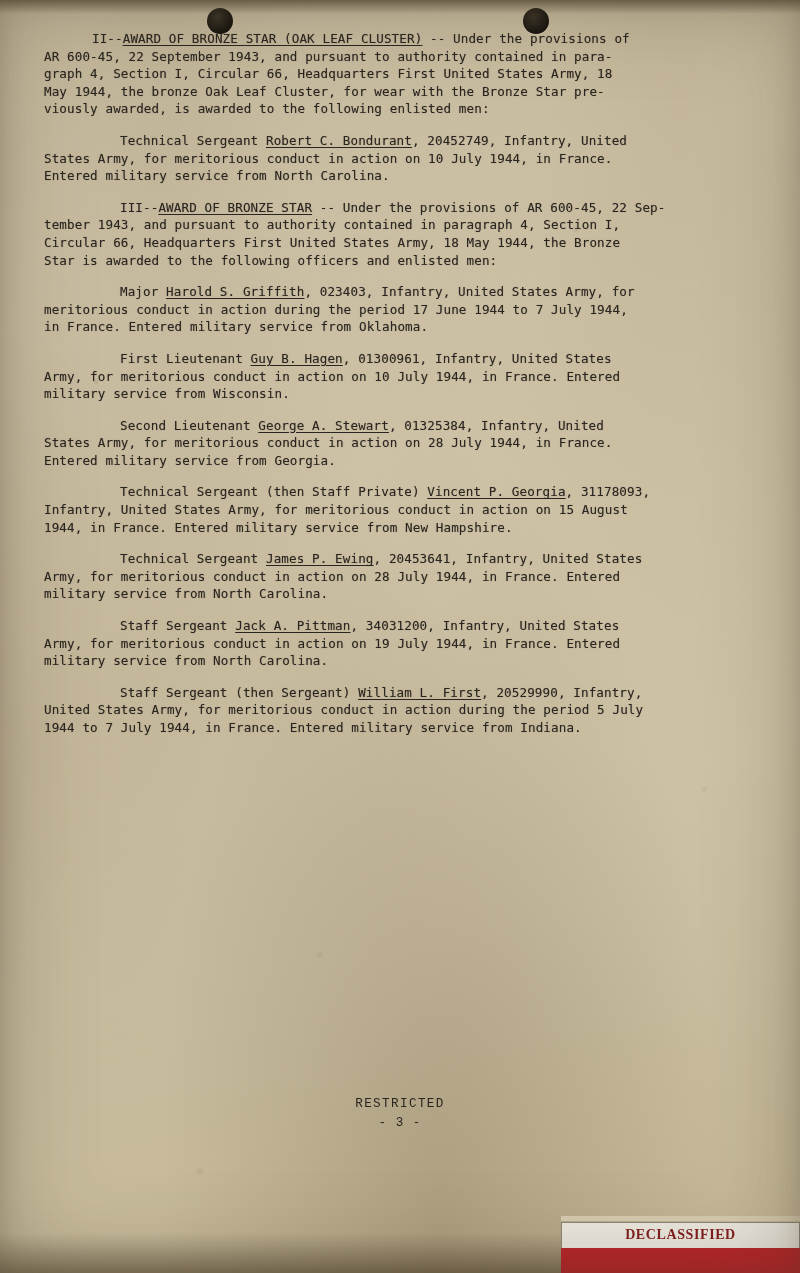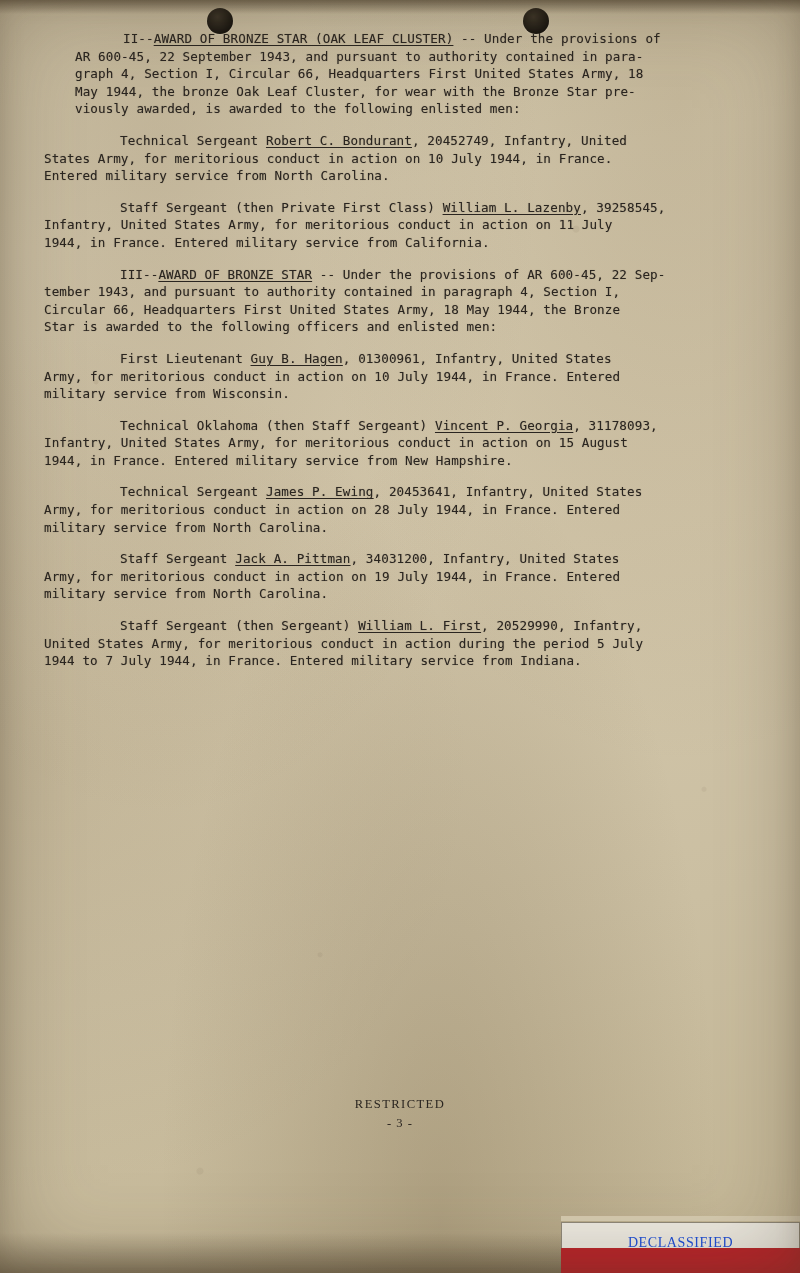--- a/index.html
+++ b/index.html
@@ -63,31 +63,31 @@
     font-size: 12.6px;
     line-height: 17.6px;
     letter-spacing: 0.1px;
     text-shadow: 0 0 1px rgba(40,34,26,0.35);
   }
   p.para {
     margin: 0 0 14px 0;
     white-space: pre-wrap;
   }
   p.para.indent { text-indent: 76px; }
-  p.para.indent-sm { text-indent: 48px; margin-left: 31px; }
+  p.para.indent-sm { text-indent: 48px; }
 
   .u { text-decoration: underline; text-underline-offset: 2px; }
 
   .footer {
     position: absolute;
     left: 0;
     top: 1095px;
     width: 800px;
     text-align: center;
-    font-family: Liberation Serif, serif;
+    font-family: Liberation Mono, monospace;
     font-size: 12.6px;
     line-height: 19px;
     color: #2a2520;
     letter-spacing: 1.4px;
   }
   .footer .pageno { letter-spacing: 1px; }
 
   .stamp {
     position: absolute;
     left: 561px;
@@ -95,25 +95,25 @@
     width: 239px;
     height: 51px;
     background: #ece9e0;
     border: 1px solid #8e8778;
     box-sizing: border-box;
     overflow: hidden;
   }
   .stamp .declassified {
     text-align: center;
     font-family: "Liberation Serif", serif;
-    font-weight: normal;
+    font-weight: bold;
     font-size: 14px;
     letter-spacing: 0.6px;
-    color: #1d4ed8;
-    margin-top: 12px;
+    color: #7f1d1d;
+    margin-top: 4px;
   }
   .stamp .auth-row {
     display: flex;
     align-items: baseline;
     gap: 2px;
     margin-top: 5px;
     padding-left: 4px;
   }
   .stamp .auth-label {
     font-family: "Liberation Serif", serif;
@@ -177,31 +177,34 @@
 
   <div class="doc-body" id="doc-body">
       <p class="para indent-sm"><span>II--</span><span class="u">AWARD OF BRONZE STAR (OAK LEAF CLUSTER)</span><span> -- Under the provisions of
 AR 600-45, 22 September 1943, and pursuant to authority contained in para-
 graph 4, Section I, Circular 66, Headquarters First United States Army, 18
 May 1944, the bronze Oak Leaf Cluster, for wear with the Bronze Star pre-
 viously awarded, is awarded to the following enlisted men:</span></p>
       <p class="para indent"><span>Technical Sergeant </span><span class="u">Robert C. Bondurant</span><span>, 20452749, Infantry, United
 States Army, for meritorious conduct in action on 10 July 1944, in France.
 Entered military service from North Carolina.</span></p>
-      <p class="para indent"><span>Staff Sergeant (then Private First Class) </span><span class="u">William L. Lazenby</span><span>, 39258545,
-Infantry, United States Army, for meritorious conduct in action on 11 July
-1944, in France. Entered military service from California.</span></p>
       <p class="para indent"><span>III--</span><span class="u">AWARD OF BRONZE STAR</span><span> -- Under the provisions of AR 600-45, 22 Sep-
 tember 1943, and pursuant to authority contained in paragraph 4, Section I,
 Circular 66, Headquarters First United States Army, 18 May 1944, the Bronze
 Star is awarded to the following officers and enlisted men:</span></p>
+      <p class="para indent"><span>Major </span><span class="u">Harold S. Griffith</span><span>, 023403, Infantry, United States Army, for
+meritorious conduct in action during the period 17 June 1944 to 7 July 1944,
+in France. Entered military service from Oklahoma.</span></p>
       <p class="para indent"><span>First Lieutenant </span><span class="u">Guy B. Hagen</span><span>, 01300961, Infantry, United States
 Army, for meritorious conduct in action on 10 July 1944, in France. Entered
 military service from Wisconsin.</span></p>
-      <p class="para indent"><span>Technical Oklahoma (then Staff Sergeant) </span><span class="u">Vincent P. Georgia</span><span>, 31178093,
+      <p class="para indent"><span>Second Lieutenant </span><span class="u">George A. Stewart</span><span>, 01325384, Infantry, United
+States Army, for meritorious conduct in action on 28 July 1944, in France.
+Entered military service from Georgia.</span></p>
+      <p class="para indent"><span>Technical Sergeant (then Staff Private) </span><span class="u">Vincent P. Georgia</span><span>, 31178093,
 Infantry, United States Army, for meritorious conduct in action on 15 August
 1944, in France. Entered military service from New Hampshire.</span></p>
       <p class="para indent"><span>Technical Sergeant </span><span class="u">James P. Ewing</span><span>, 20453641, Infantry, United States
 Army, for meritorious conduct in action on 28 July 1944, in France. Entered
 military service from North Carolina.</span></p>
       <p class="para indent"><span>Staff Sergeant </span><span class="u">Jack A. Pittman</span><span>, 34031200, Infantry, United States
 Army, for meritorious conduct in action on 19 July 1944, in France. Entered
 military service from North Carolina.</span></p>
       <p class="para indent"><span>Staff Sergeant (then Sergeant) </span><span class="u">William L. First</span><span>, 20529990, Infantry,
 United States Army, for meritorious conduct in action during the period 5 July

